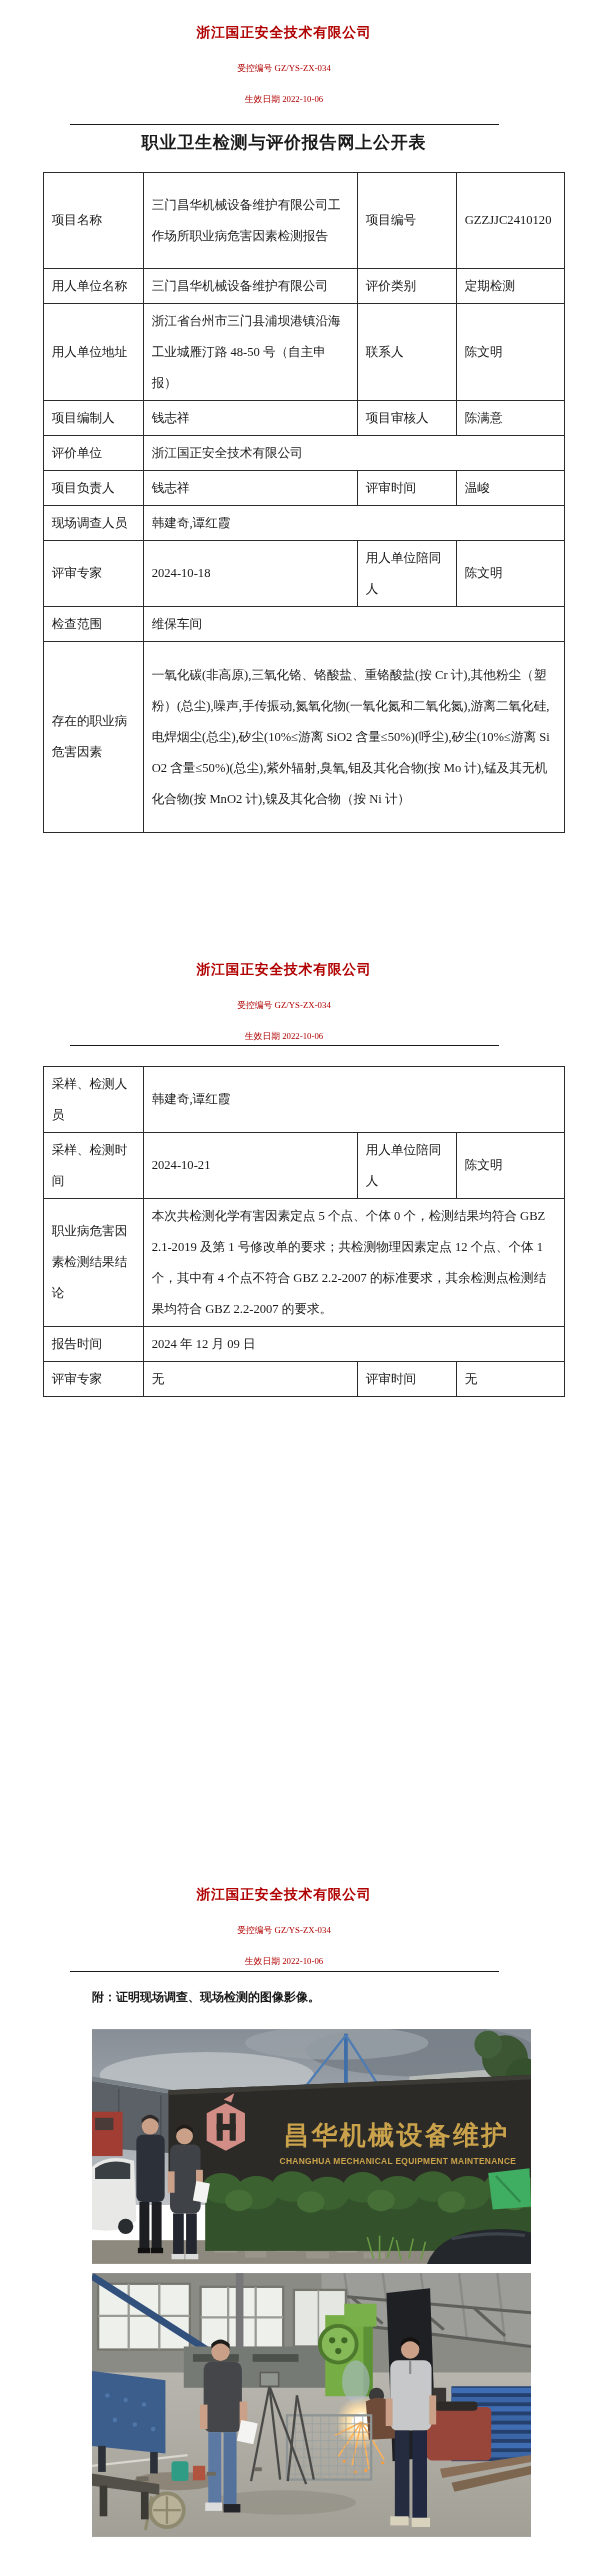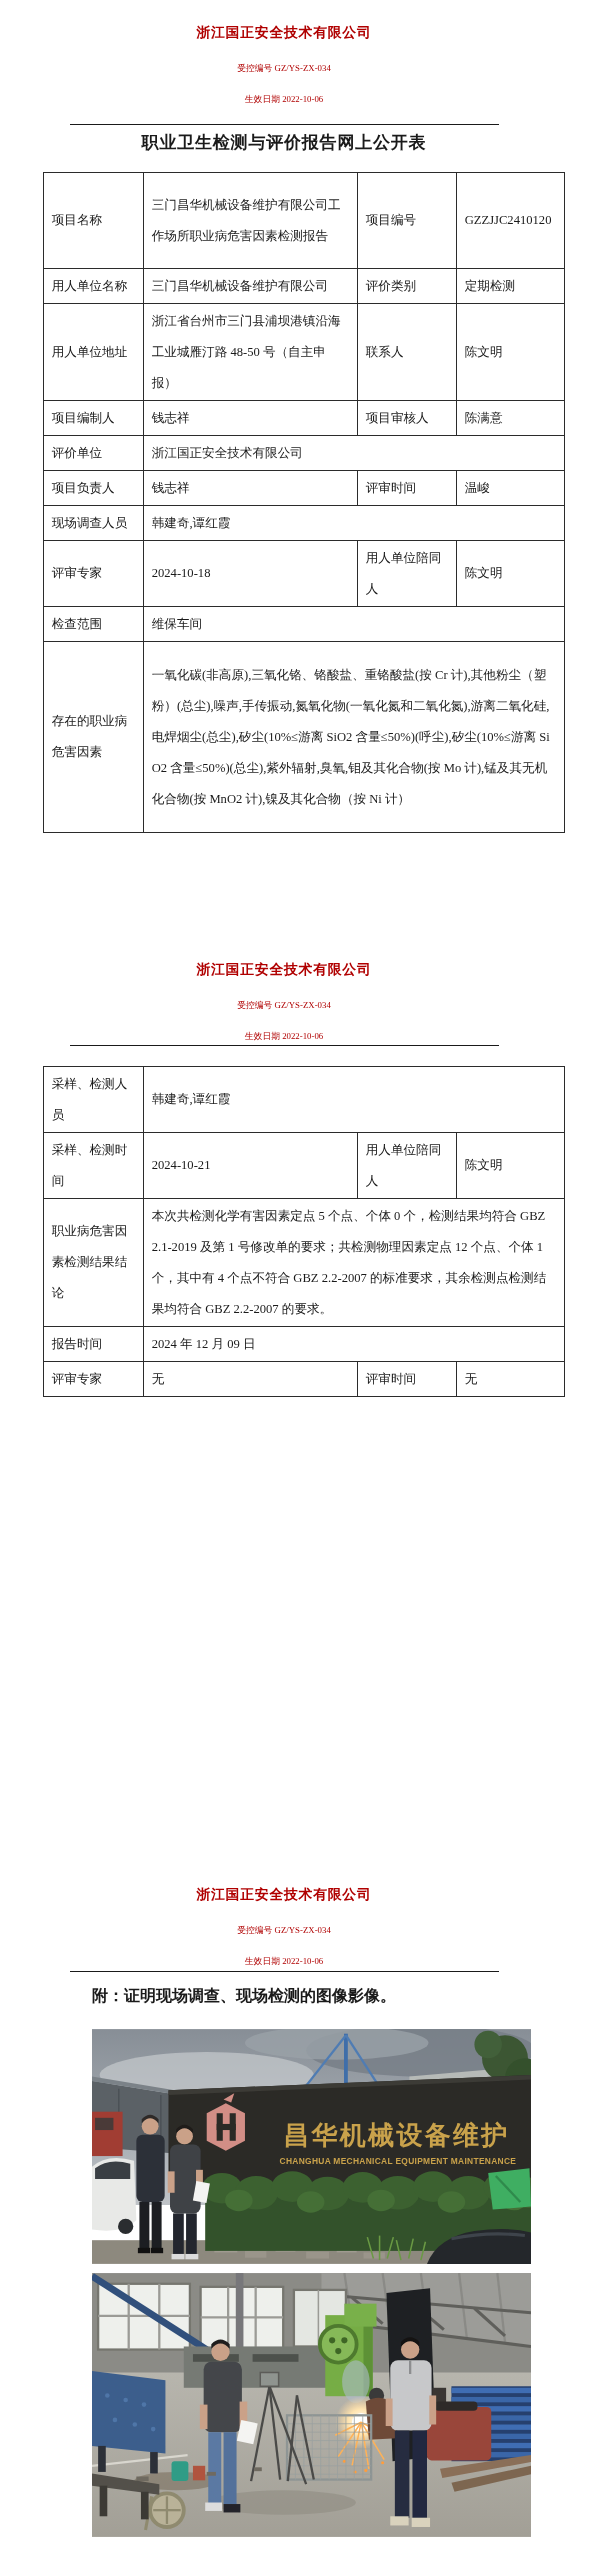--- a/index.html
+++ b/index.html
@@ -60,23 +60,23 @@
     line-height:31px;
     overflow:hidden;
     word-break:break-all;
   }
   td.left-text{text-align:left;line-height:30px;}
   .t2{margin-top:4.6px;}
   .gap-after-t1{height:0;margin-top:127px;}
   .gap-after-t2{height:0;margin-top:488px;}
   
   .attach-note{
-    font-family:Liberation Mono, monospace;
+    font-family:Liberation Sans, sans-serif;
     font-weight:bold;
-    font-size:16px;
+    font-size:12px;
     line-height:17px;
     margin:17px 0 0 92px;
   }
   .photo{
     display:block;
     margin:23px 0 0 92px;
     width:439px;
     font-size:0;
   }
   .photo + .photo{margin-top:9.2px;}

